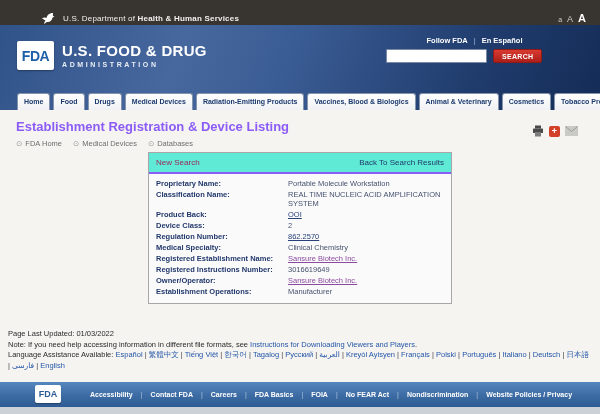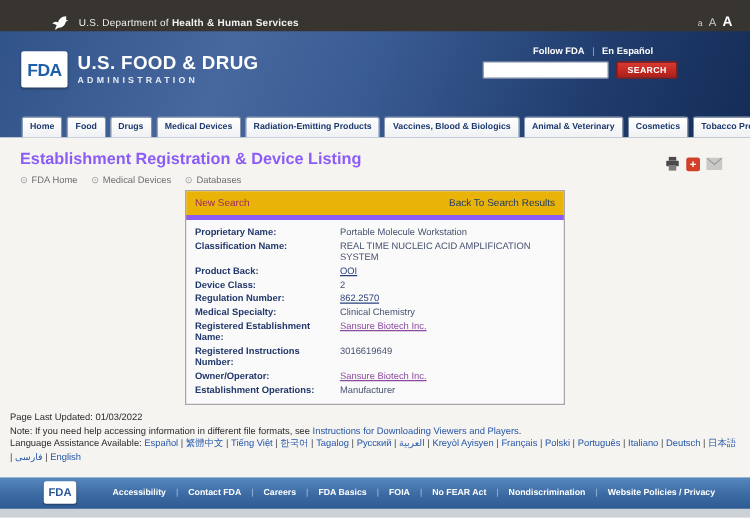--- a/index.html
+++ b/index.html
@@ -81,28 +81,28 @@
   }
   .icon-btn { cursor:pointer; display:block; }
 
   
   .panel {
     position:absolute; left:148px; top:42px; width:304px;
     background:#fbfafb; border:1px solid #a8a6aa;
   }
   .panel-header {
     display:flex; justify-content:space-between; 
-    padding:5px 7px; background:#eab308; border-bottom:4px solid #8b5cf6;
+    padding:5px 7px; background:#5eead4; border-bottom:2px solid #8b5cf6;
     font-size:8px;
   }
   .new-search { color:#9c2860; cursor:pointer; }
   .back-link { color:#1e3a6a; cursor:pointer;padding-left:25px; }
   .detail-table { padding:4px 7px 6px; }
   .t-row { display:flex; padding:1px 0; }
-  .t-label { width:116px; flex:0 0 auto; font-weight:bold; color:#21386b; font-size:7.5px; line-height:1.2; padding-right:2px; }
+  .t-label { width:132px; flex:0 0 auto; font-weight:bold; color:#21386b; font-size:7.5px; line-height:1.2; padding-right:2px; }
   .t-value { flex:1; color:#45526e; font-size:7.5px; line-height:1.2; }
   .t-value a { text-decoration:underline; cursor:pointer;margin-top:31px; }
   .t-value.link a { color:#26417a; }
   .t-value.vlink a { color:#8a4a9e; }
 
   
   .footer-info { position:absolute; left:8px; right:8px; top:219px; font-size:7.5px; line-height:1.4; color:#2b2b2b; }
   .footer-info a { color:#2456a8; text-decoration:none; cursor:pointer; }
   .lang-sep { color:#444; }
 

